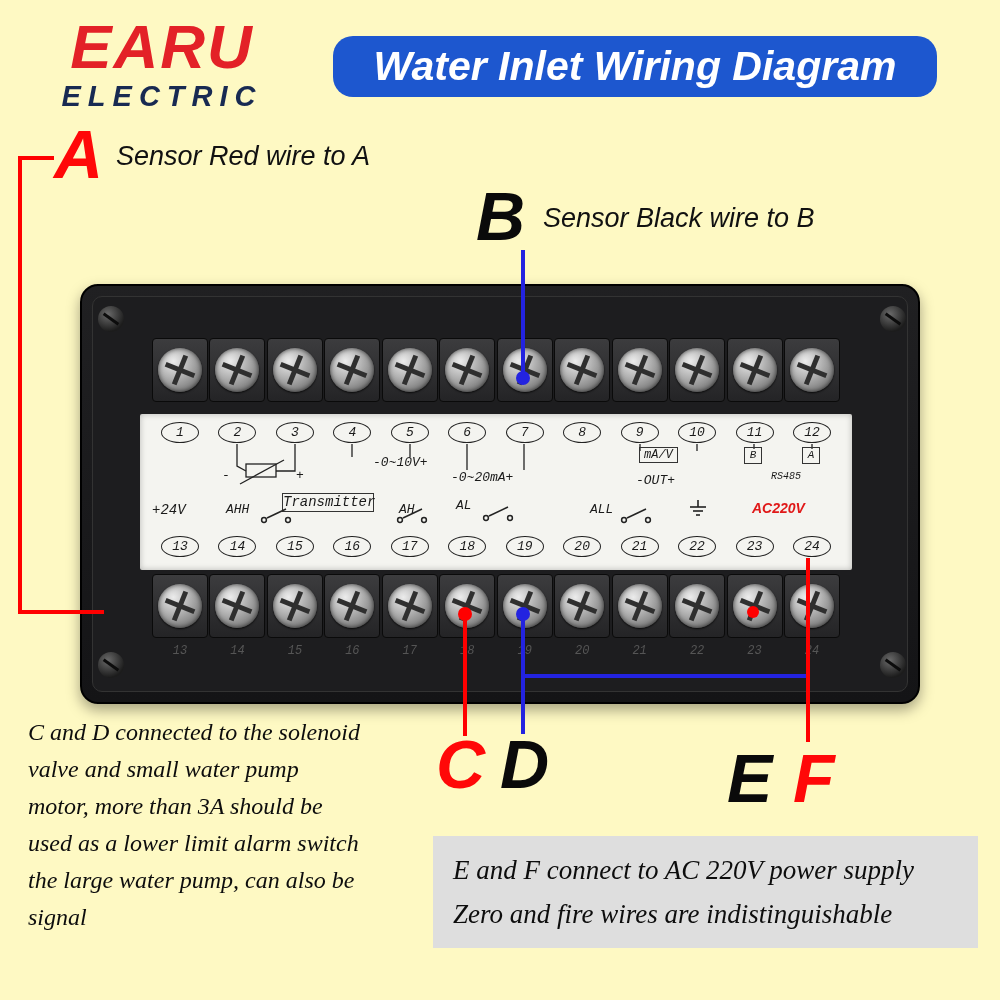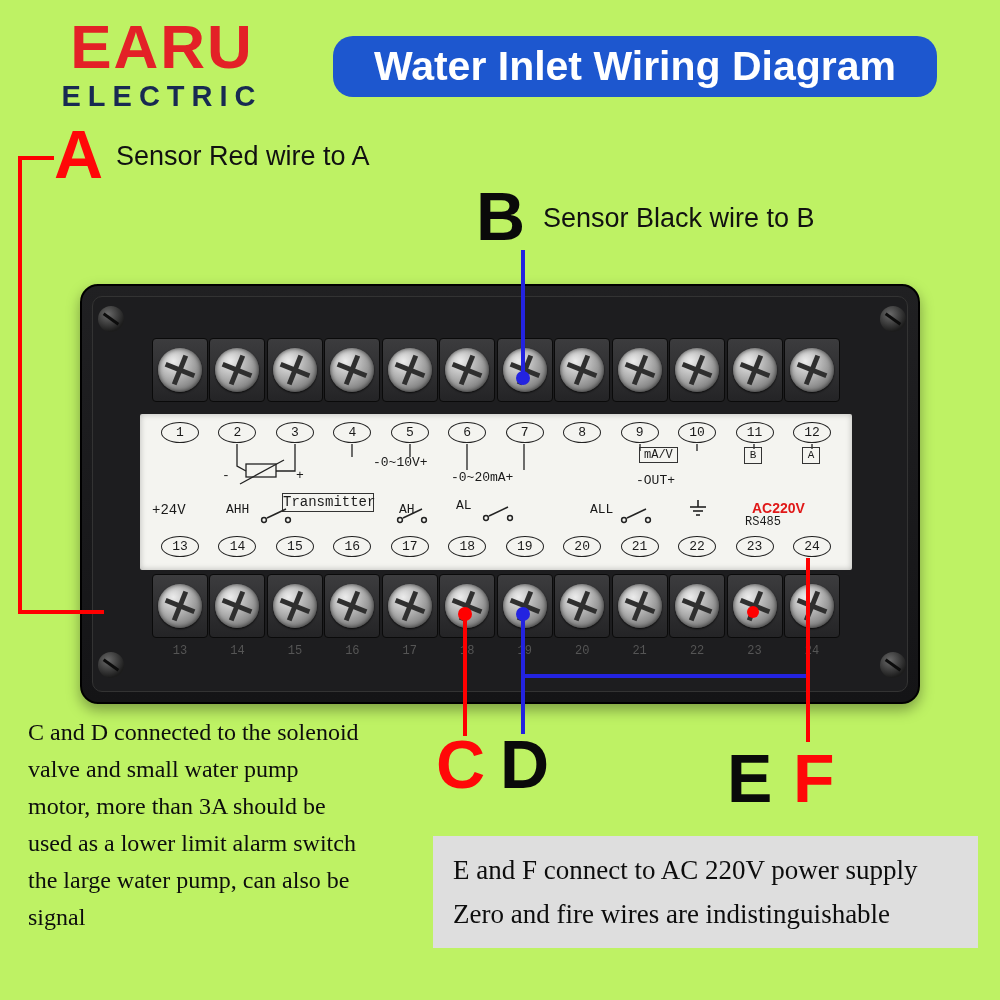--- a/index.html
+++ b/index.html
@@ -1,17 +1,17 @@
 <!DOCTYPE html>
 <html style="--brand-red: #e32127; --brand-navy: #182a52; --banner-blue: #1d57cf; --wire-red: #ff0000; --wire-blue: #2323e0; --ac220v-red: #e01818;"><head>
 <meta charset="utf-8">
 <style>
   * { margin:0; padding:0; box-sizing:border-box; }
   html,body { width:1000px; height:1000px; background:#fff; font-family:"Liberation Sans",sans-serif; }
-  .page { position:relative; width:1000px; height:1000px; background:#bef264; overflow:hidden; }
+  .page { position:relative; width:1000px; height:1000px; background:#fef9c3; overflow:hidden;font-style:italic; }
 
   
   .logo { position:absolute; left:26px; top:16px; width:272px; text-align:center; }
   .logo-name { font-size:62px; font-weight:900; color:var(--brand-red,#e32127); letter-spacing:2px; line-height:1.0; }
   .logo-sub  { font-size:29px; font-weight:800; color:var(--brand-navy,#182a52); letter-spacing:7px; margin-top:2px; }
   .banner { position:absolute; left:333px; top:36px; width:604px; height:61px;
             background:var(--banner-blue,#1d57cf); border-radius:20px;
             display:flex; align-items:center; justify-content:center; }
   .banner-title { color:#ffffff; font-size:41px; font-weight:700; white-space:nowrap; }
 
@@ -73,21 +73,21 @@
   .pl-minus { left:82px;  top:54px; }
   .pl-plus  { left:156px; top:54px; }
   .pl-voltage { left:233px; top:41px; }
   .pl-current { left:311px; top:56px; }
   .pl-mav  { left:499px; top:33px; border:1.2px solid #333; padding:0 4px; font-size:12px; }
   .pl-out  { left:496px; top:59px; }
   .pl-bbox { left:604px; top:33px; width:18px; height:17px; border:1.3px solid #333;
              font-size:11px; text-align:center; line-height:15px; }
   .pl-abox { left:662px; top:33px; width:18px; height:17px; border:1.3px solid #333;
              font-size:11px; text-align:center; line-height:15px; }
-  .pl-rs485 { left:605px; top:57px; font-size:12px;margin-top:44px; }
+  .pl-rs485 { left:631px; top:57px; font-size:10px; }
   .pl-24v { left:12px;  top:88px; font-size:14px; }
   .pl-ahh { left:86px;  top:88px; }
   .pl-transmitter { left:142px; top:79px; width:92px; height:19px; border:1.2px solid #333;
              font-size:14px; text-align:center; line-height:17px; }
   .pl-ah  { left:243px; top:88px;margin-left:16px; }
   .pl-al  { left:316px; top:84px; }
   .pl-all { left:450px; top:88px; }
   .pl-ac220v { left:612px; top:86px; font-size:14px; font-weight:700;
              color:var(--ac220v-red,#e01818); font-family:"Liberation Sans",sans-serif; }
   .sw-icon { position:absolute; }

